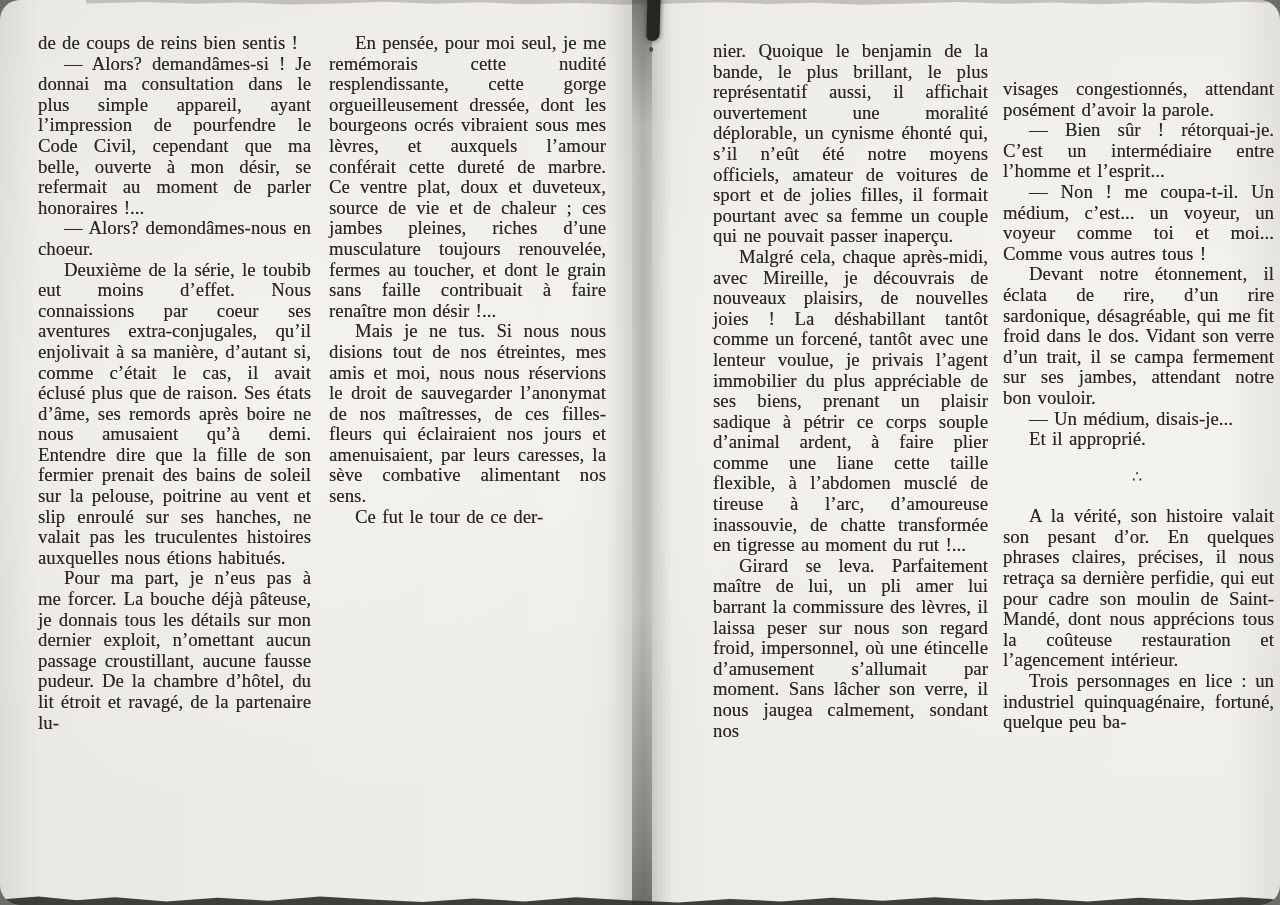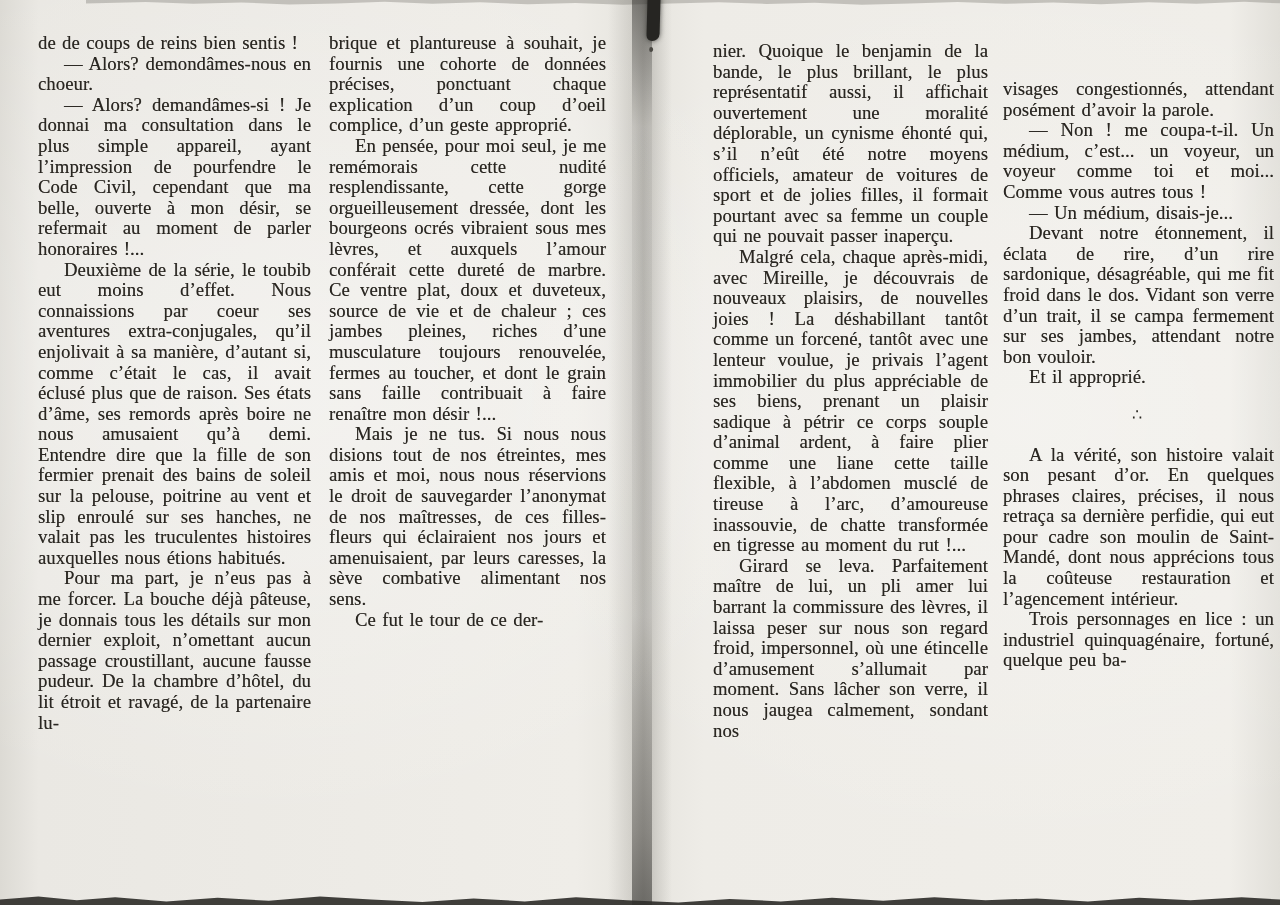--- a/index.html
+++ b/index.html
@@ -4,20 +4,21 @@
 <style>
   html,body{margin:0;padding:0;background:#6e6c68;}
   .scan{
     position:relative;width:1280px;height:905px;overflow:hidden;
     background:
       radial-gradient(ellipse 760px 620px at 22% 42%, rgba(255,255,255,0.38), rgba(255,255,255,0) 72%),
       radial-gradient(ellipse 760px 620px at 80% 46%, rgba(255,255,255,0.30), rgba(255,255,255,0) 72%),
       linear-gradient(to right,#dcdad4 0%, #eae8e3 3%, #efede8 45%, #e6e4de 50%, #eeece7 55%, #f0eee9 96%, #e1dfd9 100%);
     font-family:"Liberation Serif","DejaVu Serif",serif;
     color:#2b2823;
+    border-radius:20px;
   }
   
   .gutter{position:absolute;left:608px;top:0;width:64px;height:905px;pointer-events:none;
     background:linear-gradient(to right, rgba(110,108,102,0) 0%, rgba(110,108,102,0.20) 40%, rgba(92,90,84,0.30) 55%, rgba(110,108,102,0) 100%);}
   .gutter::after{content:"";position:absolute;left:24px;width:20px;top:0;bottom:0;
     background:linear-gradient(to bottom, rgba(42,41,38,0.50) 0%, rgba(42,41,38,0.07) 14%, rgba(42,41,38,0.05) 68%, rgba(54,52,48,0.42) 92%, rgba(40,39,36,0.55) 100%);}
   .spine-top-mark{position:absolute;left:647px;top:-5px;width:13px;height:46px;background:#262522;
     border-radius:0 0 8px 6px;box-shadow:0 0 5px rgba(38,37,34,0.75);transform:rotate(1.5deg);}
   .spine-top-mark::after{content:"";position:absolute;left:3px;top:52px;width:4px;height:5px;background:#4a4843;border-radius:50%;}
   .edge-top{position:absolute;top:0;left:86px;right:0;height:6px;background:#8e8c85;opacity:.45;
@@ -40,41 +41,41 @@
 </head>
 <body>
 
 <div class="scan">
   <div class="edge-top"></div>
   <div class="gutter"></div>
   <div class="spine-top-mark"></div>
 
   <div id="col1" class="col">
       <p class="no-indent">de de coups de reins bien sentis !</p>
+      <p>— Alors? demandâmes-si ! Je donnai ma consultation dans le plus simple appareil, ayant l’impression de pourfendre le Code Civil, cependant que ma belle, ouverte à mon désir, se refermait au moment de parler honoraires !...</p>
       <p>— Alors? demondâmes-nous en choeur.</p>
-      <p>— Alors? demandâmes-si ! Je donnai ma consultation dans le plus simple appareil, ayant l’impression de pourfendre le Code Civil, cependant que ma belle, ouverte à mon désir, se refermait au moment de parler honoraires !...</p>
       <p>Deuxième de la série, le toubib eut moins d’effet. Nous connaissions par coeur ses aventures extra-conjugales, qu’il enjolivait à sa manière, d’autant si, comme c’était le cas, il avait éclusé plus que de raison. Ses états d’âme, ses remords après boire ne nous amusaient qu’à demi. Entendre dire que la fille de son fermier prenait des bains de soleil sur la pelouse, poitrine au vent et slip enroulé sur ses hanches, ne valait pas les truculentes histoires auxquelles nous étions habitués.</p>
       <p>Pour ma part, je n’eus pas à me forcer. La bouche déjà pâteuse, je donnais tous les détails sur mon dernier exploit, n’omettant aucun passage croustillant, aucune fausse pudeur. De la chambre d’hôtel, du lit étroit et ravagé, de la partenaire lu-</p>
     </div>
   <div id="col2" class="col">
-      <p class="no-indent">brique et plantureuse à souhait, je fournis une cohorte de données précises, ponctuant chaque explication d’un coup d’oeil complice, d’un geste approprié.</p>
       <p>En pensée, pour moi seul, je me remémorais cette nudité resplendissante, cette gorge orgueilleusement dressée, dont les bourgeons ocrés vibraient sous mes lèvres, et auxquels l’amour conférait cette dureté de marbre. Ce ventre plat, doux et duveteux, source de vie et de chaleur ; ces jambes pleines, riches d’une musculature toujours renouvelée, fermes au toucher, et dont le grain sans faille contribuait à faire renaître mon désir !...</p>
       <p>Mais je ne tus. Si nous nous disions tout de nos étreintes, mes amis et moi, nous nous réservions le droit de sauvegarder l’anonymat de nos maîtresses, de ces filles-fleurs qui éclairaient nos jours et amenuisaient, par leurs caresses, la sève combative alimentant nos sens.</p>
       <p>Ce fut le tour de ce der-</p>
     </div>
   <div id="col3" class="col">
       <p class="no-indent">nier. Quoique le benjamin de la bande, le plus brillant, le plus représentatif aussi, il affichait ouvertement une moralité déplorable, un cynisme éhonté qui, s’il n’eût été notre moyens officiels, amateur de voitures de sport et de jolies filles, il formait pourtant avec sa femme un couple qui ne pouvait passer inaperçu.</p>
       <p>Malgré cela, chaque après-midi, avec Mireille, je découvrais de nouveaux plaisirs, de nouvelles joies ! La déshabillant tantôt comme un forcené, tantôt avec une lenteur voulue, je privais l’agent immobilier du plus appréciable de ses biens, prenant un plaisir sadique à pétrir ce corps souple d’animal ardent, à faire plier comme une liane cette taille flexible, à l’abdomen musclé de tireuse à l’arc, d’amoureuse inassouvie, de chatte transformée en tigresse au moment du rut !...</p>
       <p>Girard se leva. Parfaitement maître de lui, un pli amer lui barrant la commissure des lèvres, il laissa peser sur nous son regard froid, impersonnel, où une étincelle d’amusement s’allumait par moment. Sans lâcher son verre, il nous jaugea calmement, sondant nos</p>
     </div>
   <div id="col4" class="col">
       <p class="no-indent">visages congestionnés, attendant posément d’avoir la parole.</p>
+      <p>— Bien sûr ! rétorquai-je. C’est un intermédiaire entre l’homme et l’esprit...</p>
       <p>— Non ! me coupa-t-il. Un médium, c’est... un voyeur, un voyeur comme toi et moi... Comme vous autres tous !</p>
+      <p>Devant notre étonnement, il éclata de rire, d’un rire sardonique, désagréable, qui me fit froid dans le dos. Vidant son verre d’un trait, il se campa fermement sur ses jambes, attendant notre bon vouloir.</p>
       <p>— Un médium, disais-je...</p>
-      <p>Devant notre étonnement, il éclata de rire, d’un rire sardonique, désagréable, qui me fit froid dans le dos. Vidant son verre d’un trait, il se campa fermement sur ses jambes, attendant notre bon vouloir.</p>
       <p>Et il approprié.</p>
       <p class="no-indent asterism">∴</p>
       <p>A la vérité, son histoire valait son pesant d’or. En quelques phrases claires, précises, il nous retraça sa dernière perfidie, qui eut pour cadre son moulin de Saint-Mandé, dont nous apprécions tous la coûteuse restauration et l’agencement intérieur.</p>
       <p>Trois personnages en lice : un industriel quinquagénaire, fortuné, quelque peu ba-</p>
     </div>
 
   <div class="edge-bottom"></div>
 </div>
 
 </body></html>

